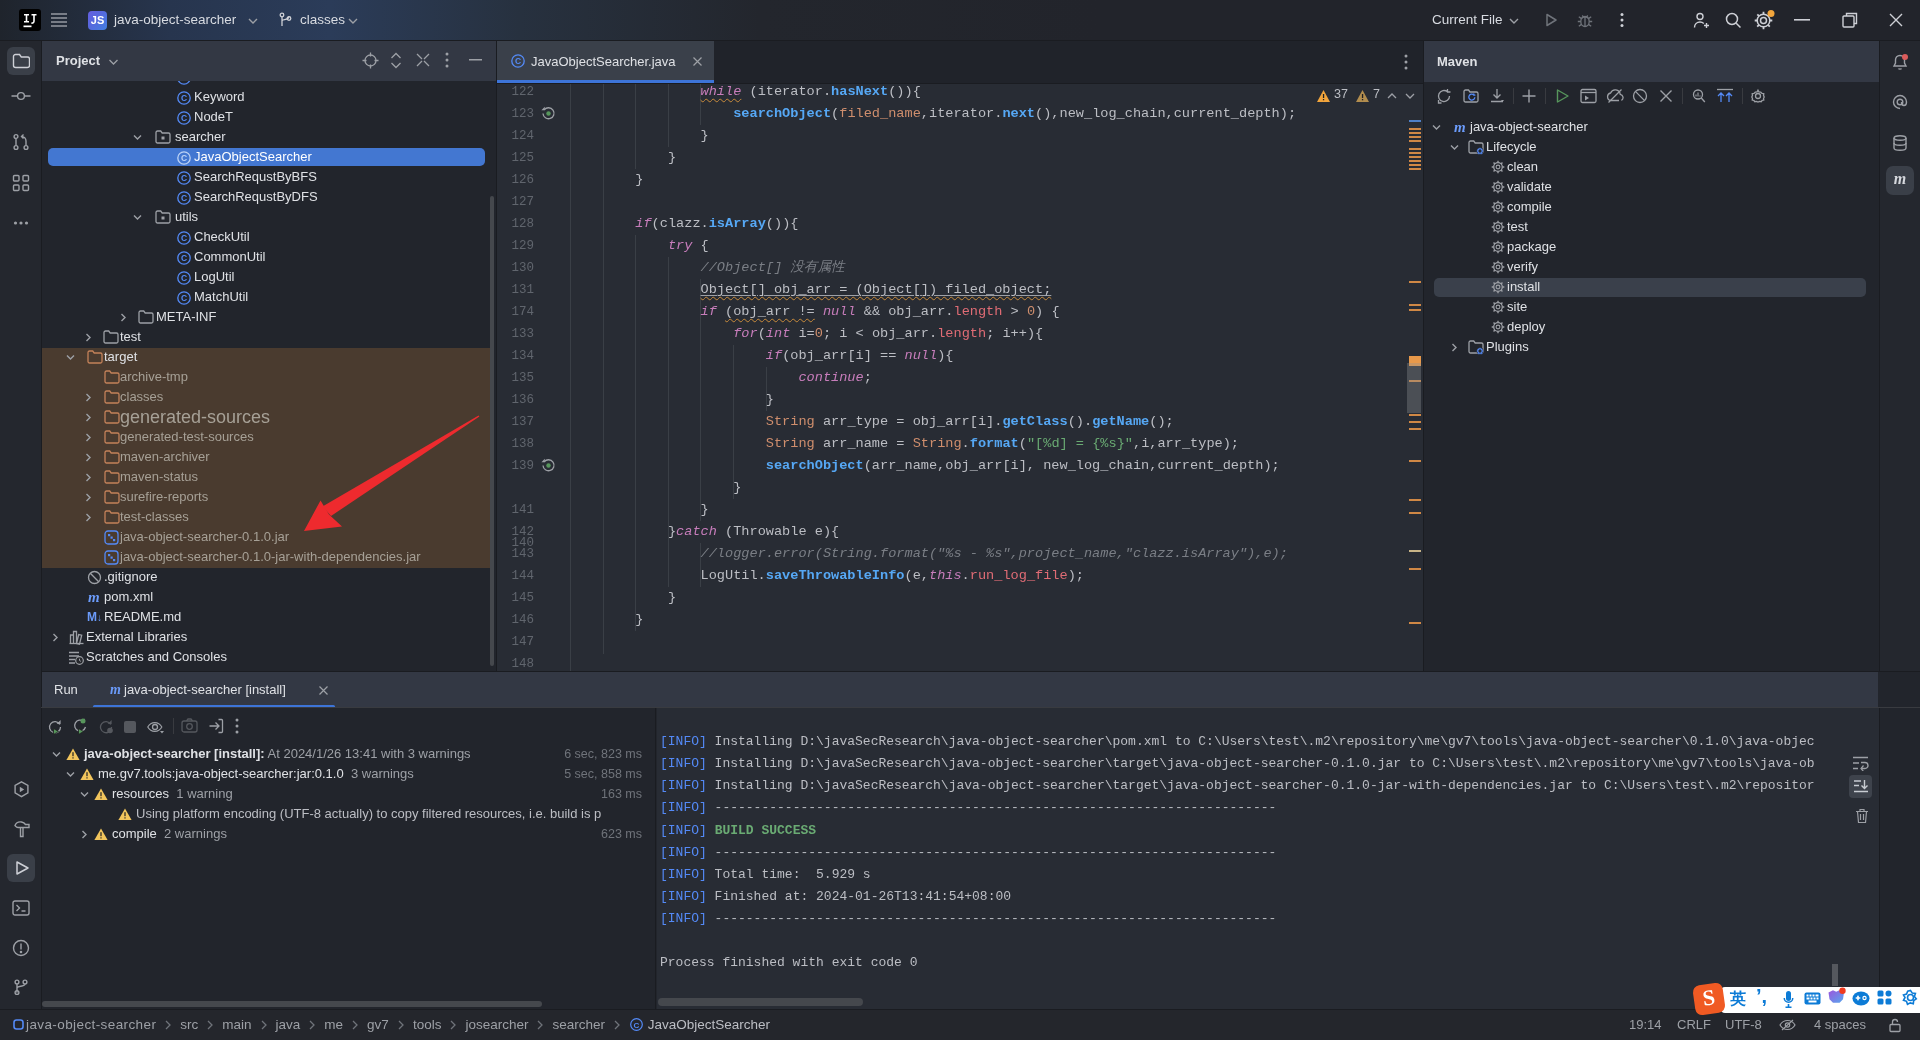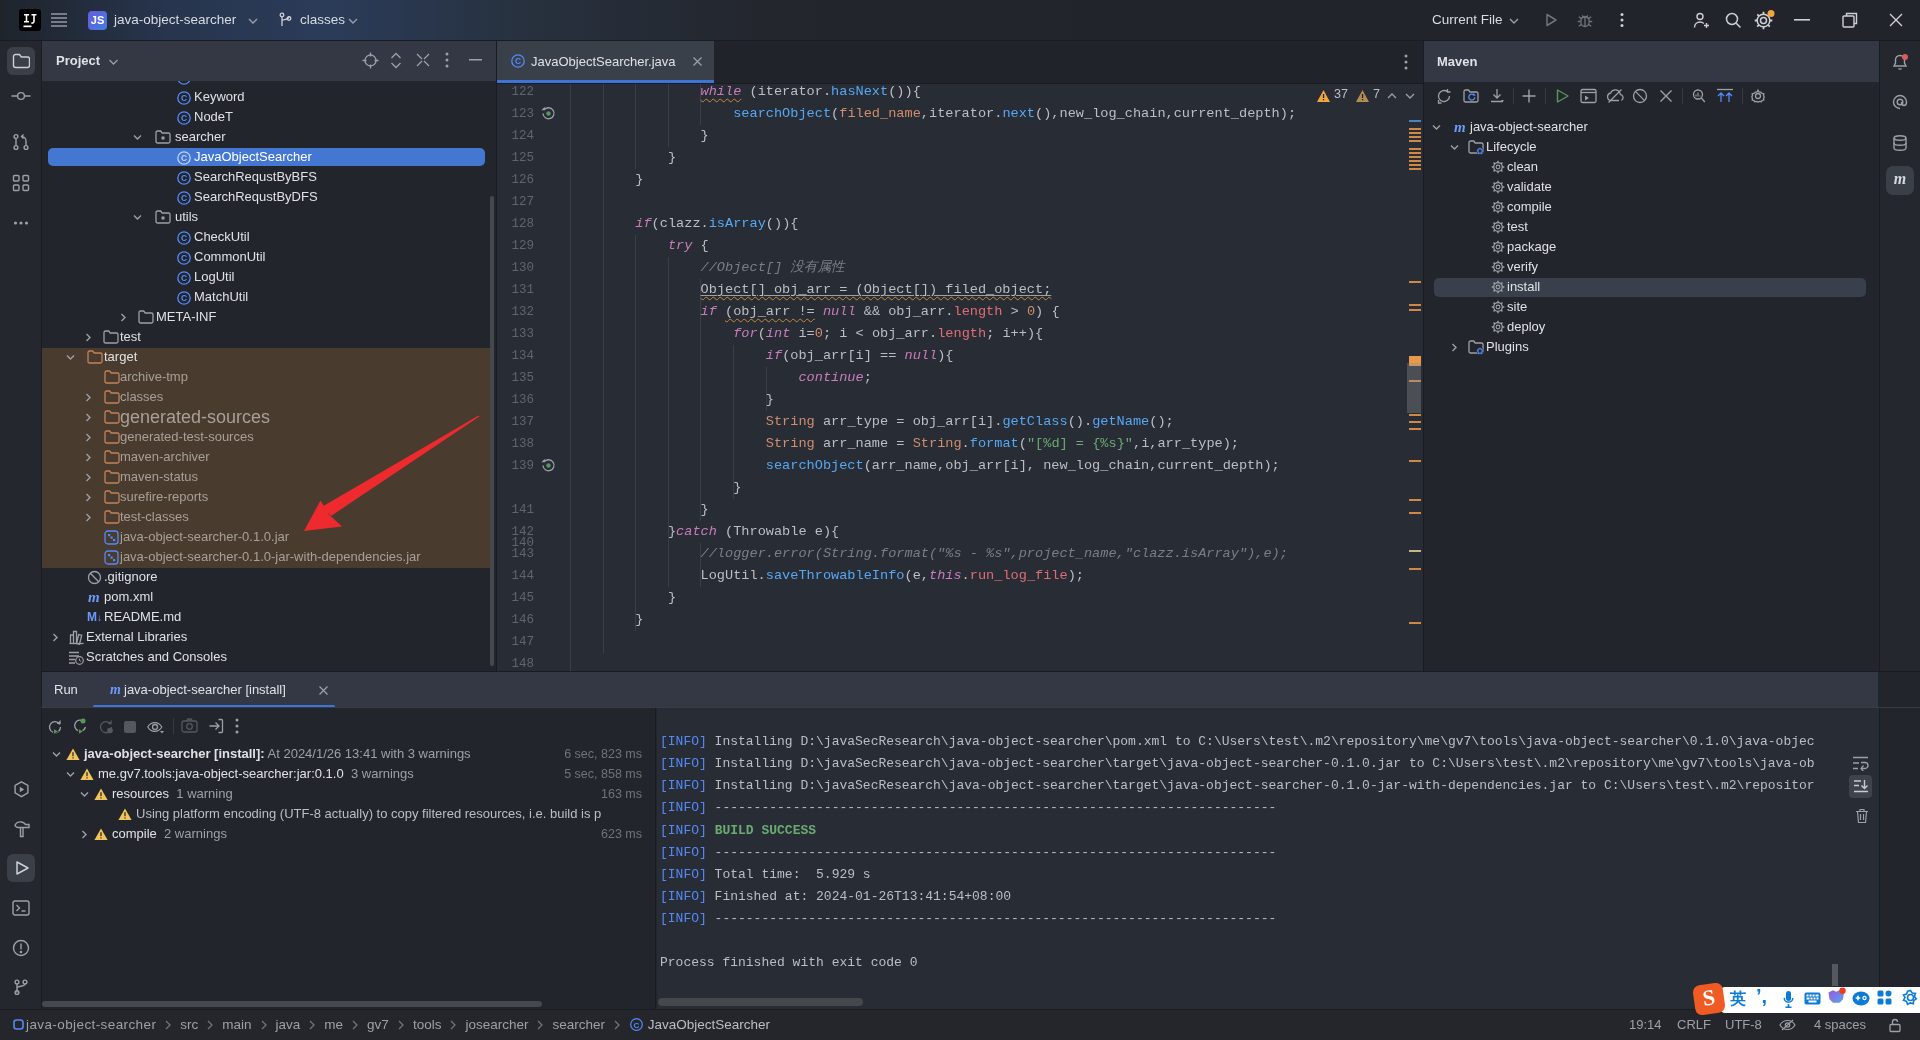--- a/index.html
+++ b/index.html
@@ -4,21 +4,21 @@
 html,body{margin:0;padding:0;}
 body{width:1920px;height:1040px;overflow:hidden;position:relative;background:#1E1F22;
   font-family:"Liberation Sans",sans-serif;font-size:13px;color:#DFE1E5;}
 .abs{position:absolute;}
 svg{display:block;}
 .cl{position:absolute;left:570px;height:22px;line-height:22px;white-space:pre;
   font-family:"Liberation Mono",monospace;font-size:13.6px;color:#BCBEC4;letter-spacing:0;}
 .ln{position:absolute;left:497px;width:37px;height:22px;line-height:22px;text-align:right;
   font-family:"Liberation Mono",monospace;font-size:12.5px;color:#60656D;}
 .kw{color:#C77DBB;font-style:italic;}
-.fn{color:#56A8F5;}
+.fn{color:#56A8F5;font-weight:bold;}
 .ty{color:#CF8E6D;}
 .fl{color:#E06C75;}
 .st{color:#6AAB73;}
 .cm{color:#7A7E85;font-style:italic;}
 .wavy{text-decoration:underline wavy #C78A3B 1px;text-underline-offset:3px;}
 .guide{position:absolute;width:1px;background:#3A3F46;}
 .trow{position:absolute;height:20px;line-height:20px;white-space:nowrap;color:#DFE1E5;}
 .mark{position:absolute;left:1409px;width:12px;height:2px;background:#D08845;}
 .sep-v{position:absolute;width:1px;background:#1A1C21;}
 .sep-h{position:absolute;height:1px;background:#1A1C21;}
@@ -625,21 +625,21 @@
     <div class="ln" style="top: 81px;">122</div>
     <div class="ln" style="top: 103px;">123</div>
     <div class="ln" style="top: 125px;">124</div>
     <div class="ln" style="top: 147px;">125</div>
     <div class="ln" style="top: 169px;">126</div>
     <div class="ln" style="top: 191px;">127</div>
     <div class="ln" style="top: 213px;">128</div>
     <div class="ln" style="top: 235px;">129</div>
     <div class="ln" style="top: 257px;">130</div>
     <div class="ln" style="top: 279px;">131</div>
-    <div class="ln" style="top: 301px;">132</div>
+    <div class="ln" style="top: 301px;">174</div>
     <div class="ln" style="top: 323px;">133</div>
     <div class="ln" style="top: 345px;">134</div>
     <div class="ln" style="top: 367px;">135</div>
     <div class="ln" style="top: 389px;">136</div>
     <div class="ln" style="top: 411px;">137</div>
     <div class="ln" style="top: 433px;">138</div>
     <div class="ln" style="top: 455px;">139</div>
     <div class="ln" style="top: 496px; margin-top: 36px;">140</div>
     <div class="ln" style="top: 499px;">141</div>
     <div class="ln" style="top: 521px;">142</div>

